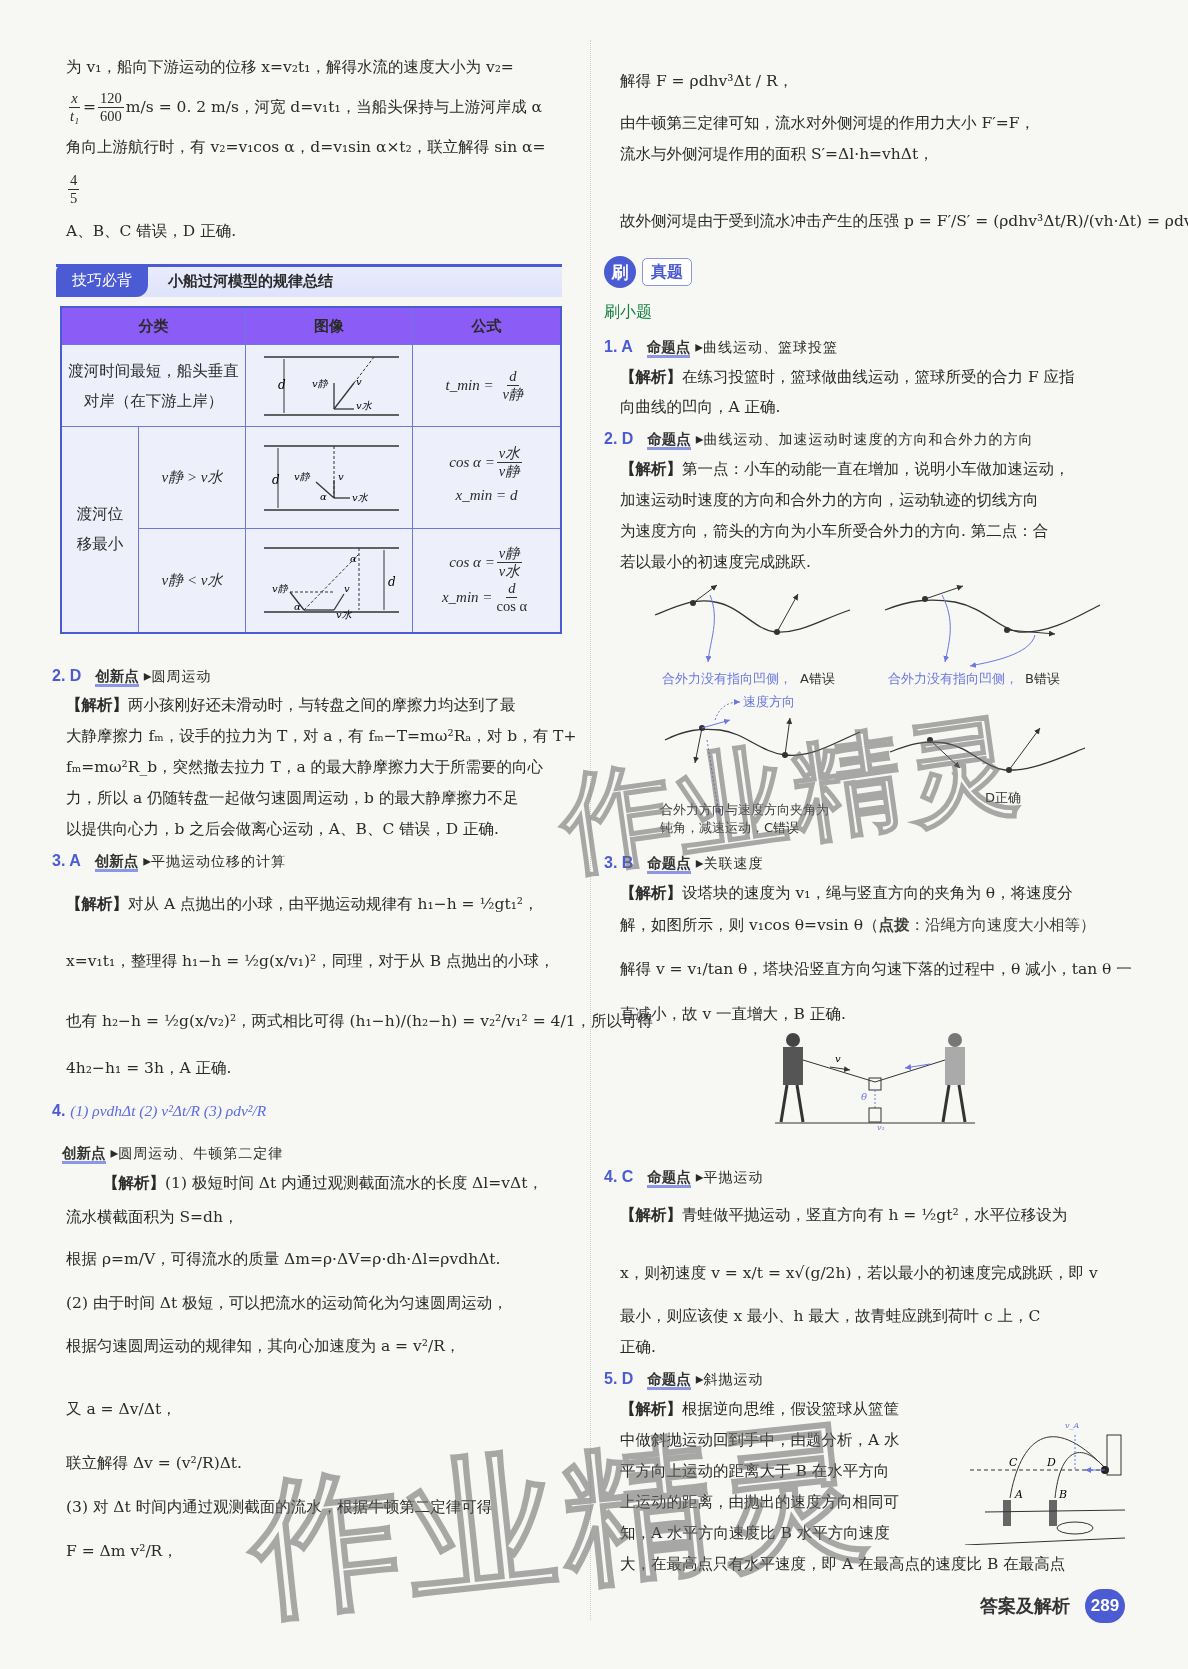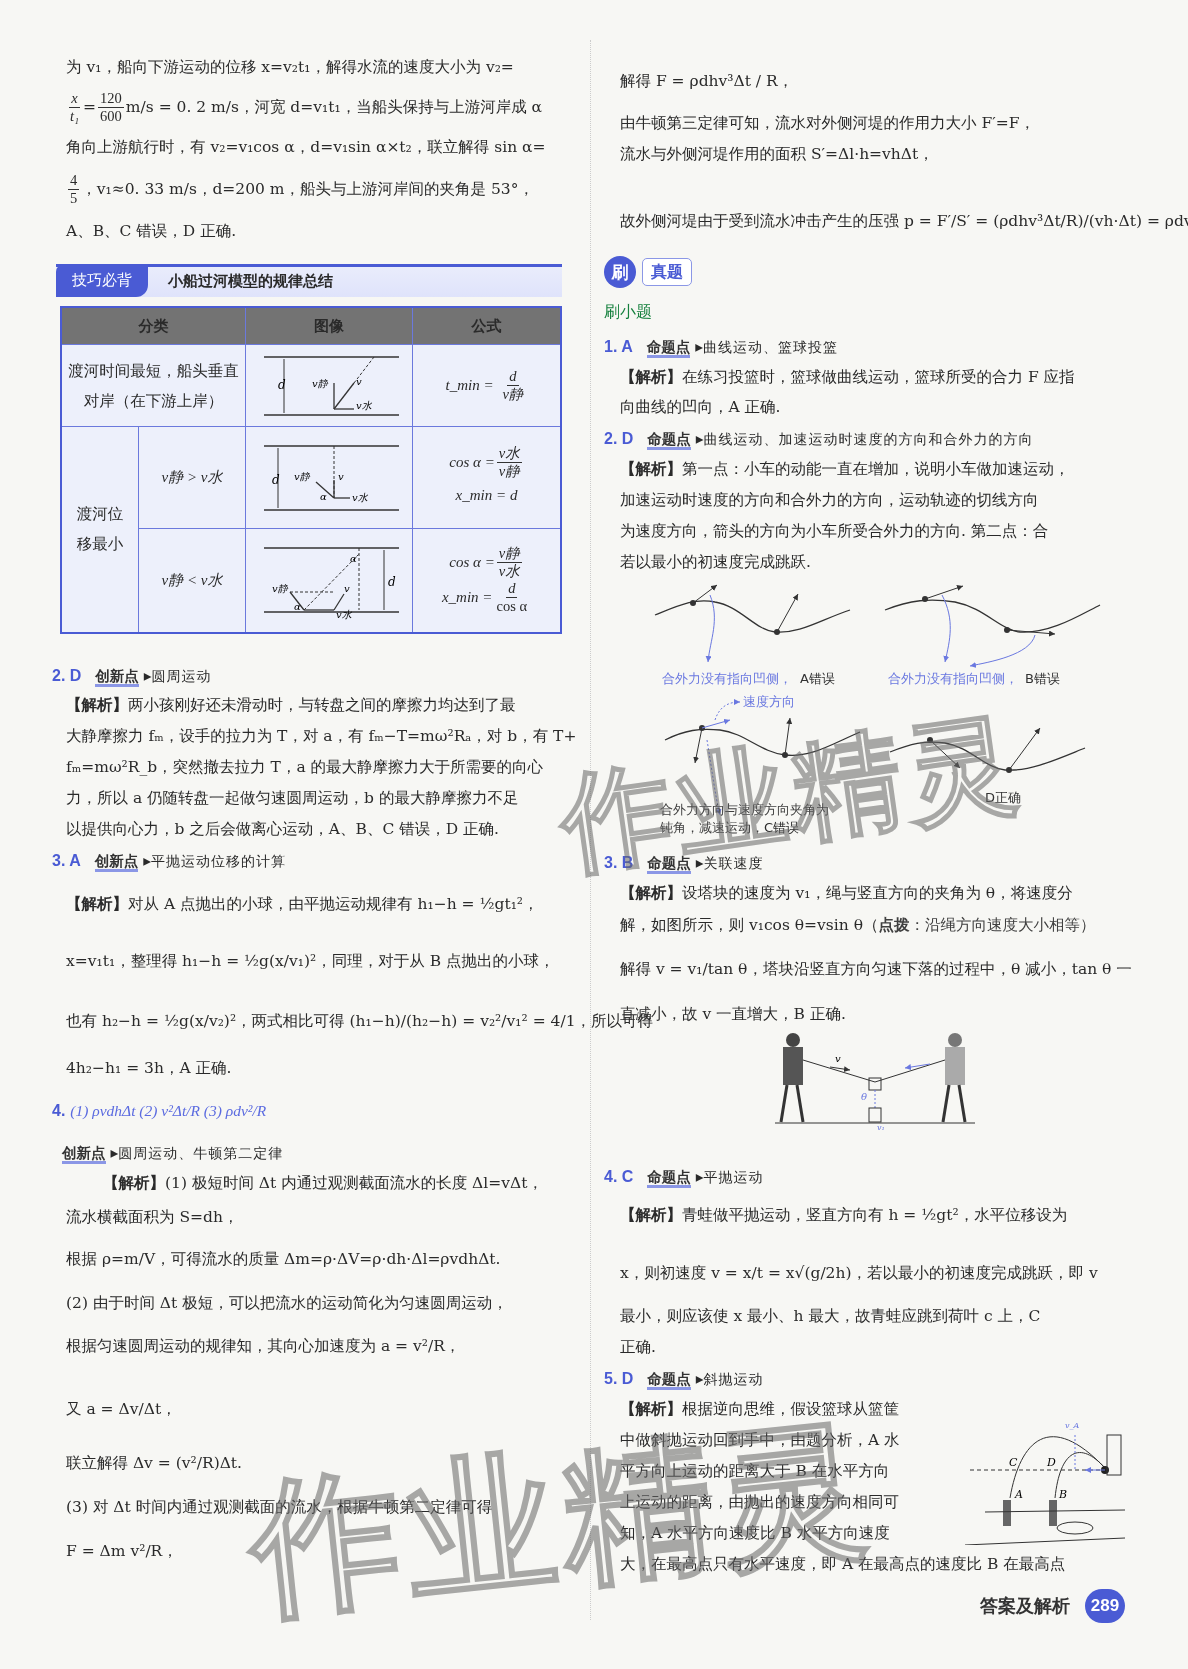--- a/index.html
+++ b/index.html
@@ -50,31 +50,31 @@
         <span class="n" style="font-style:normal">120</span>
         <span class="d" style="font-style:normal">600</span>
       </span><span>m/s</span>
     <span>= 0. 2 m/s，河宽 d=v₁t₁，当船头保持与上游河岸成 α</span>
   </div>
   <div class="line" style="left:66px;top:136px;">角向上游航行时，有 v₂=v₁cos α，d=v₁sin α×t₂，联立解得 sin α=</div>
   <div class="line" style="left:66px;top:172px;">
     <span class="frac">
         <span class="n" style="font-style:normal">4</span>
         <span class="d" style="font-style:normal">5</span>
-      </span><span>，v₁≈0. 33 m/s，d=200 m，船头与上游河岸间的夹角是 53°，</span>
+      </span>
   </div>
   <div class="line" style="left:66px;top:220px;">A、B、C 错误，D 正确.</div>
 
   <div class="skill-head"></div>
   <div class="skill-tag">技巧必背</div>
   <div class="skill-title">小船过河模型的规律总结</div>
 
   <table class="tbl">
     <tbody>
-        <tr style="background:#737373;">
+        <tr style="background:#8b5cf6;">
       <th colspan="2" style="width:168px;">分类</th>
       <th style="width:164px;">图像</th>
       <th>公式</th>
     </tr>
     <tr style="height:82px;">
       <td colspan="2" class="cat" style="padding:0 4px;">渡河时间最短，船头垂直对岸（在下游上岸）</td>
       <td>
         <svg class="fig" width="150" height="70" viewBox="0 0 150 70">
           <line x1="10" y1="6" x2="145" y2="6" stroke="#333" stroke-width="1.5"></line>
           <line x1="10" y1="64" x2="145" y2="64" stroke="#333" stroke-width="1.5"></line>

